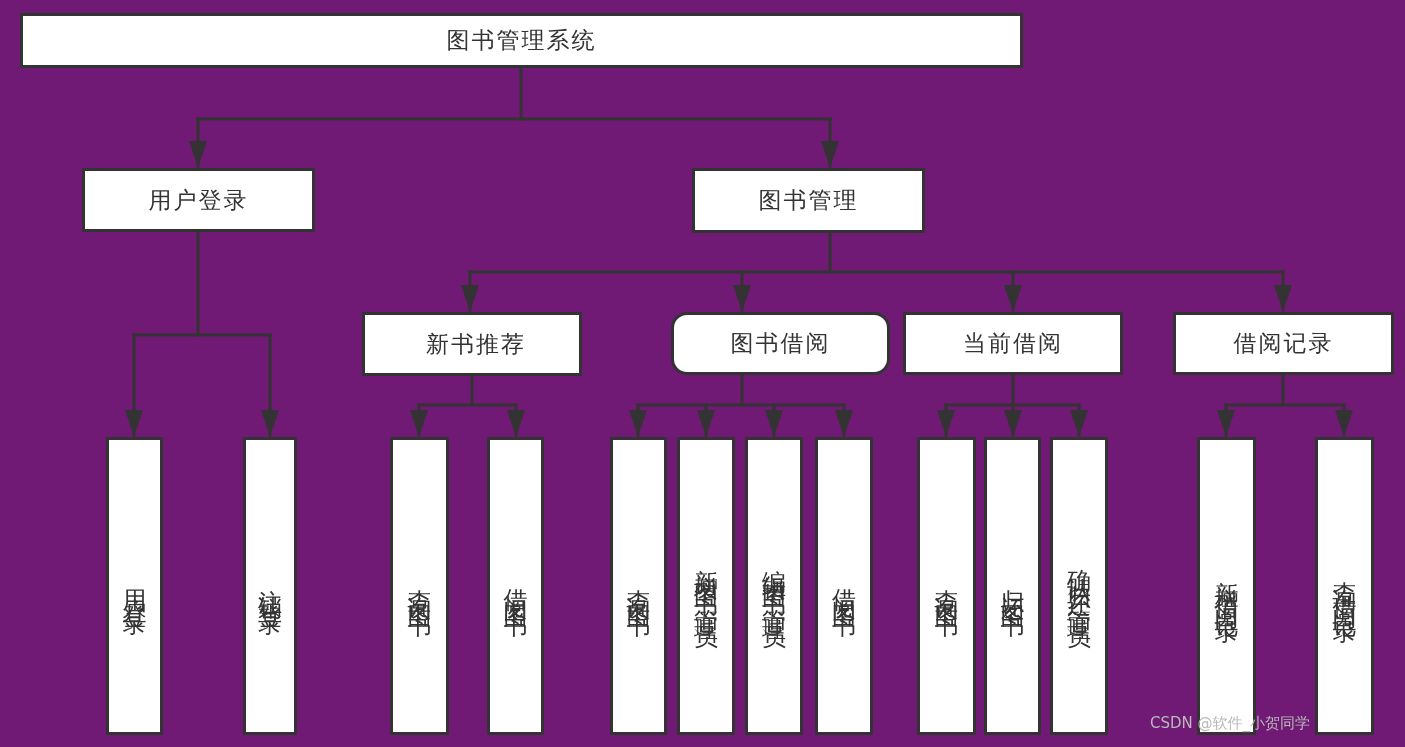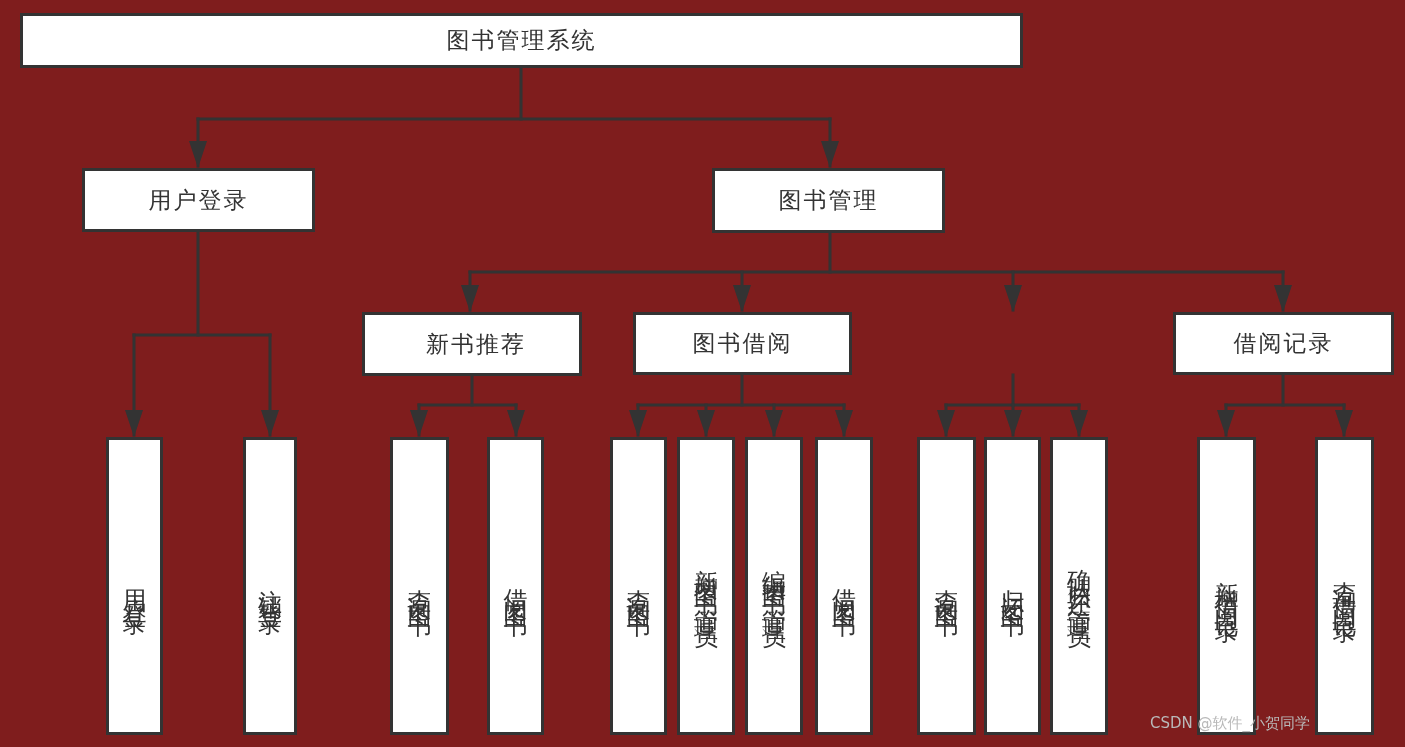--- a/index.html
+++ b/index.html
@@ -1,20 +1,20 @@
 <!DOCTYPE html>
 <html><head>
 <meta charset="utf-8">
 <style>
   html, body { margin: 0; padding: 0; background: #fff; }
   .canvas {
     position: relative;
     width: 1405px;
     height: 747px;
-    background: #7f1d1d;
+    background: #701a75;
     font-family: "DejaVu Sans", "Liberation Sans", sans-serif;
     overflow: hidden;
   }
   svg.wires {
     position: absolute;
     left: 0; top: 0;
     z-index: 0;
   }
   .node {
     position: absolute;
@@ -101,24 +101,25 @@
       <line x1="1283" y1="375" x2="1283" y2="405"></line>
       <line x1="1226" y1="405" x2="1344" y2="405"></line>
       <line x1="1226" y1="405" x2="1226" y2="435" marker-end="url(#arrow)"></line>
       <line x1="1344" y1="405" x2="1344" y2="435" marker-end="url(#arrow)"></line>
     </g>
   </svg>
 
   <div class="node h-label" style="left:20px; top:13px; width:1003px; height:55px;">图书管理系统</div>
 
   <div class="node h-label" style="left:82px; top:168px; width:233px; height:64px;">用户登录</div>
-  <div class="node h-label" style="left:712px; top:168px; width:233px; height:65px;">图书管理</div>
+  <div class="node h-label" style="left:692px; top:168px; width:233px; height:65px;">图书管理</div>
 
   <div class="node h-label" style="left:362px; top:312px; width:220px; height:64px;padding-left:8px;">新书推荐</div>
-  <div class="node h-label" style="left:633px; top:312px; width:219px; height:63px;">图书借阅</div>
+  <div class="node h-label" style="left:671px; top:312px; width:219px; height:63px;border-radius:16px;">图书借阅</div>
+  <div class="node h-label" style="left:903px; top:312px; width:220px; height:63px;">当前借阅</div>
   <div class="node h-label" style="left:1173px; top:312px; width:221px; height:63px;">借阅记录</div>
 
   <div class="node leaf" style="left:106px; top:437px; width:57px; height:298px;">用户登录</div>
   <div class="node leaf" style="left:243px; top:437px; width:54px; height:298px;">注销登录</div>
 
   <div class="node leaf" style="left:390px; top:437px; width:59px; height:298px;">查询图书</div>
   <div class="node leaf" style="left:487px; top:437px; width:57px; height:298px;">借阅图书</div>
 
   <div class="node leaf" style="left:610px; top:437px; width:57px; height:298px;">查询图书</div>
   <div class="node leaf" style="left:677px; top:437px; width:58px; height:298px;">新增图书（管理员）</div>

